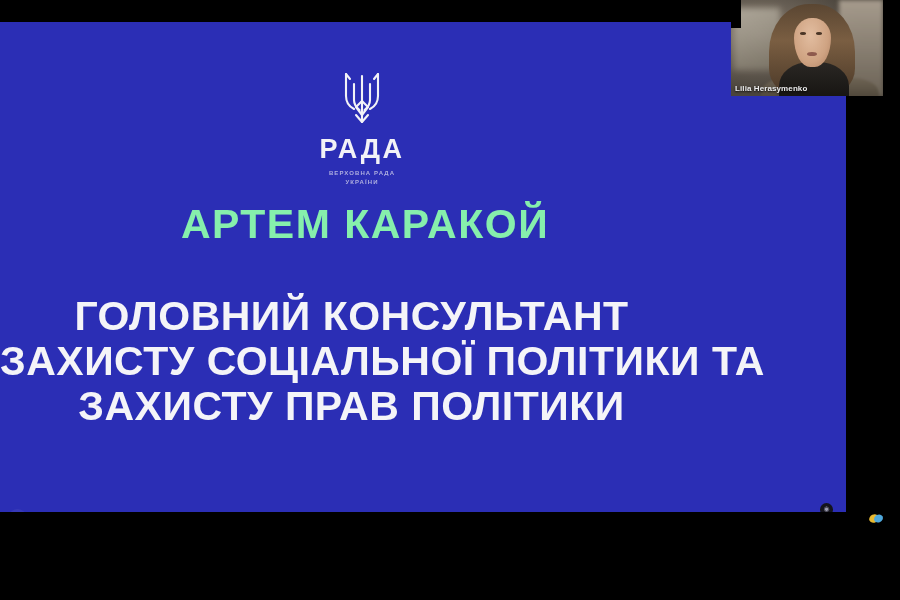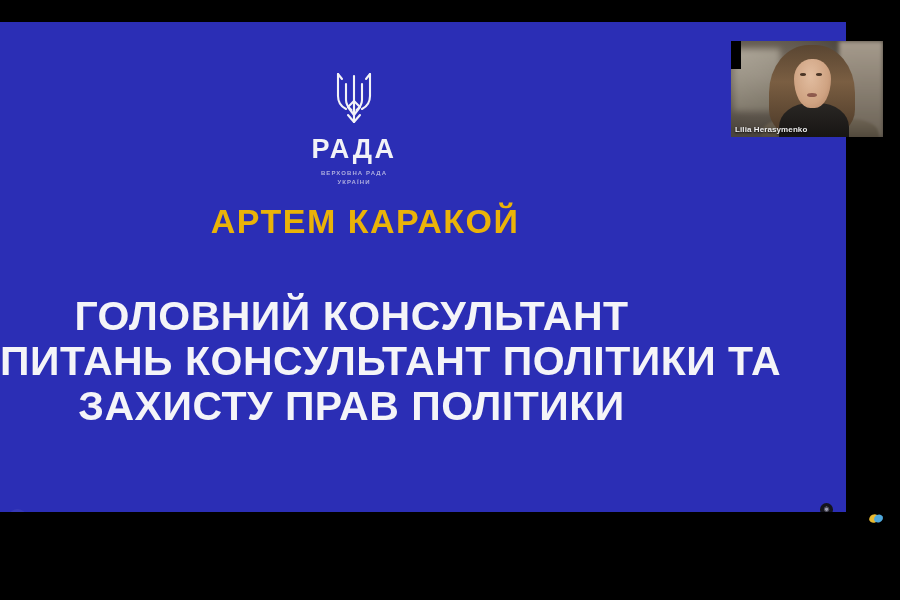--- a/index.html
+++ b/index.html
@@ -29,21 +29,21 @@
     top: 22px;
     width: 846px;
     height: 490px;
     background: #2B2EB5;
     overflow: hidden;
   }
 
   
   #logo-block {
     position: absolute;
-    left: 4px;
+    left: 12px;
     top: 48px;
     width: 700px;
     text-align: center;
     line-height: 1;
   }
   #tryzub {
     display: block;
     margin: 0 auto;
     width: 48px;
     height: 58px;
@@ -68,22 +68,22 @@
     white-space: pre-line;
   }
 
   
   #person-name {
     position: absolute;
     left: 0;
     top: 182px;
     width: 730px;
     text-align: center;
-    color: #eab308;
-    font-size: 34px;
+    color: #86efac;
+    font-size: 41px;
     font-weight: bold;
     letter-spacing: 1.5px;
     font-family: "Liberation Sans", sans-serif;
     line-height: 1;
   }
 
   #person-title {
     position: absolute;
     left: 0;
     top: 272px;
@@ -172,21 +172,20 @@
 
   
   #webcam-tile {
     position: absolute;
     left: 731px;
     top: 0;
     width: 152px;
     height: 96px;
     overflow: hidden;
     background: #be185d;
-    margin-top: 41px;
   }
   #webcam-bg {
     position: absolute;
     inset: 0;
     background:
       radial-gradient(ellipse 70% 60% at 18% 35%, #8d8378 0%, #6d6459 45%, #4a443c 100%),
       linear-gradient(115deg, #7b7268 0%, #585046 55%, #3a342d 100%);
   }
   #webcam-window-light {
     position: absolute;
@@ -334,21 +333,21 @@
       </svg>
       <span id="rada-wordmark">РАДА</span>
       <span id="rada-sub">ВЕРХОВНА РАДА
 УКРАЇНИ</span>
     </div>
 
     <div id="person-name">АРТЕМ КАРАКОЙ</div>
 
     <div id="person-title">
       <span class="tline">ГОЛОВНИЙ КОНСУЛЬТАНТ</span>
-      <span class="tline">ПИТАНЬ КОНСУЛЬТАНТ ПОЛІТИКИ ТА</span>
+      <span class="tline">ЗАХИСТУ СОЦІАЛЬНОЇ ПОЛІТИКИ ТА</span>
       <span class="tline">ЗАХИСТУ ПРАВ ПОЛІТИКИ</span>
     </div>
 
     <div id="meet-controls">
       <div id="mic-chip">
         
       </div>
       <div id="meet-code-chip">
         
         

